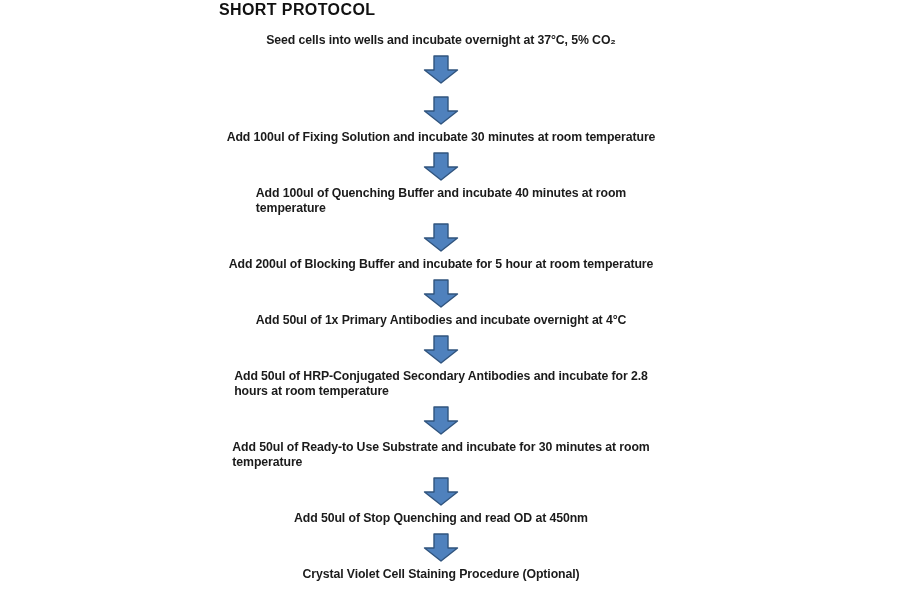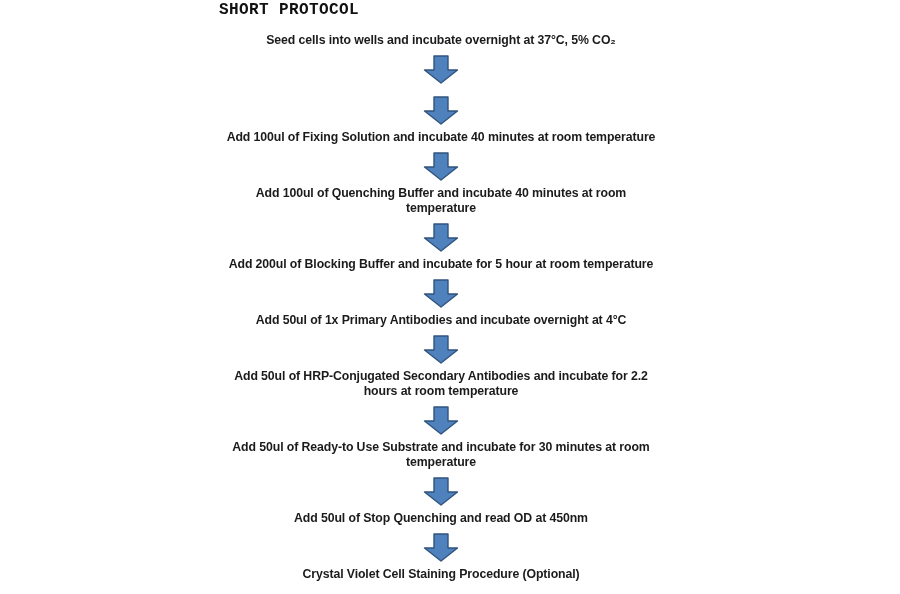--- a/index.html
+++ b/index.html
@@ -15,36 +15,35 @@
     background: #ffffff;
   }
   .title {
     position: absolute;
     left: 219px; top: 1px;
     margin: 0;
     font-size: 16px;
     font-weight: 800;
     letter-spacing: 0.4px;
     color: #111111;
-    font-family: Liberation Mono, monospace;
+    font-family: Liberation Sans, sans-serif;
   }
   .flow {
     position: absolute;
     left: 191px; top: 33px;
     width: 500px;
     display: flex;
     flex-direction: column;
     align-items: center;
   }
   .step {
     font-size: 12.3px;
     font-weight: 700;
     line-height: 15px;
     color: #1b1b1b;
-    text-align: center;
     white-space: pre;
     letter-spacing: -0.1px;
   }
   .arrow {
     margin: 7px 0 5px 0;
     display: block;
   }
 </style>
 </head>
 <body>
@@ -58,21 +57,21 @@
 
     <svg class="arrow" width="40" height="29" viewBox="0 0 40 29">
       <polygon stroke-width="1.4" stroke-linejoin="round" points="13,1 27,1 27,15 36.5,15 20,28 3.5,15 13,15" fill="#4f81bd" stroke="#30547e"></polygon>
     </svg>
 
 
     <svg class="arrow" width="40" height="29" viewBox="0 0 40 29">
       <polygon stroke-width="1.4" stroke-linejoin="round" points="13,1 27,1 27,15 36.5,15 20,28 3.5,15 13,15" fill="#4f81bd" stroke="#30547e"></polygon>
     </svg>
 
-    <div class="step">Add 100ul of Fixing Solution and incubate 40 minutes at room temperature</div>
+    <div class="step">Add 100ul of Fixing Solution and incubate 30 minutes at room temperature</div>
 
     <svg class="arrow" width="40" height="29" viewBox="0 0 40 29">
       <polygon stroke-width="1.4" stroke-linejoin="round" points="13,1 27,1 27,15 36.5,15 20,28 3.5,15 13,15" fill="#4f81bd" stroke="#30547e"></polygon>
     </svg>
 
     <div class="step">Add 100ul of Quenching Buffer and incubate 40 minutes at room
 temperature</div>
 
     <svg class="arrow" width="40" height="29" viewBox="0 0 40 29">
       <polygon stroke-width="1.4" stroke-linejoin="round" points="13,1 27,1 27,15 36.5,15 20,28 3.5,15 13,15" fill="#4f81bd" stroke="#30547e"></polygon>
@@ -83,21 +82,21 @@
     <svg class="arrow" width="40" height="29" viewBox="0 0 40 29">
       <polygon stroke-width="1.4" stroke-linejoin="round" points="13,1 27,1 27,15 36.5,15 20,28 3.5,15 13,15" fill="#4f81bd" stroke="#30547e"></polygon>
     </svg>
 
     <div class="step">Add 50ul of 1x Primary Antibodies and incubate overnight at 4°C</div>
 
     <svg class="arrow" width="40" height="29" viewBox="0 0 40 29">
       <polygon stroke-width="1.4" stroke-linejoin="round" points="13,1 27,1 27,15 36.5,15 20,28 3.5,15 13,15" fill="#4f81bd" stroke="#30547e"></polygon>
     </svg>
 
-    <div class="step">Add 50ul of HRP-Conjugated Secondary Antibodies and incubate for 2.2
+    <div class="step">Add 50ul of HRP-Conjugated Secondary Antibodies and incubate for 2.8
 hours at room temperature</div>
 
     <svg class="arrow" width="40" height="29" viewBox="0 0 40 29">
       <polygon stroke-width="1.4" stroke-linejoin="round" points="13,1 27,1 27,15 36.5,15 20,28 3.5,15 13,15" fill="#4f81bd" stroke="#30547e"></polygon>
     </svg>
 
     <div class="step">Add 50ul of Ready-to Use Substrate and incubate for 30 minutes at room
 temperature</div>
 
     <svg class="arrow" width="40" height="29" viewBox="0 0 40 29">

